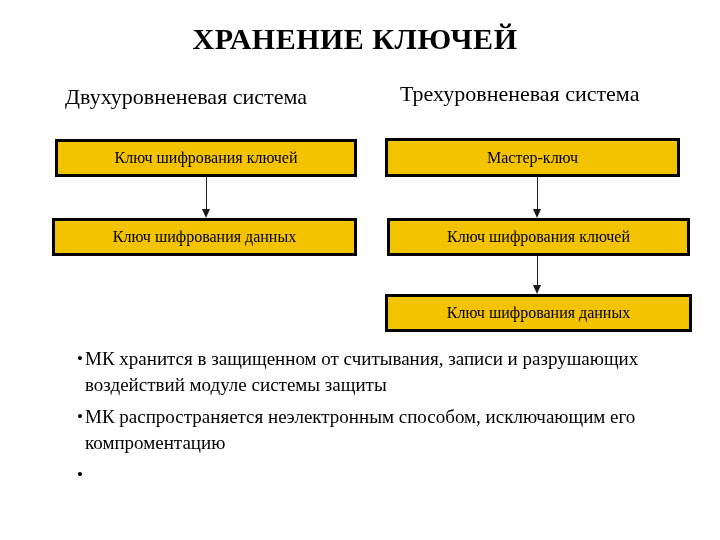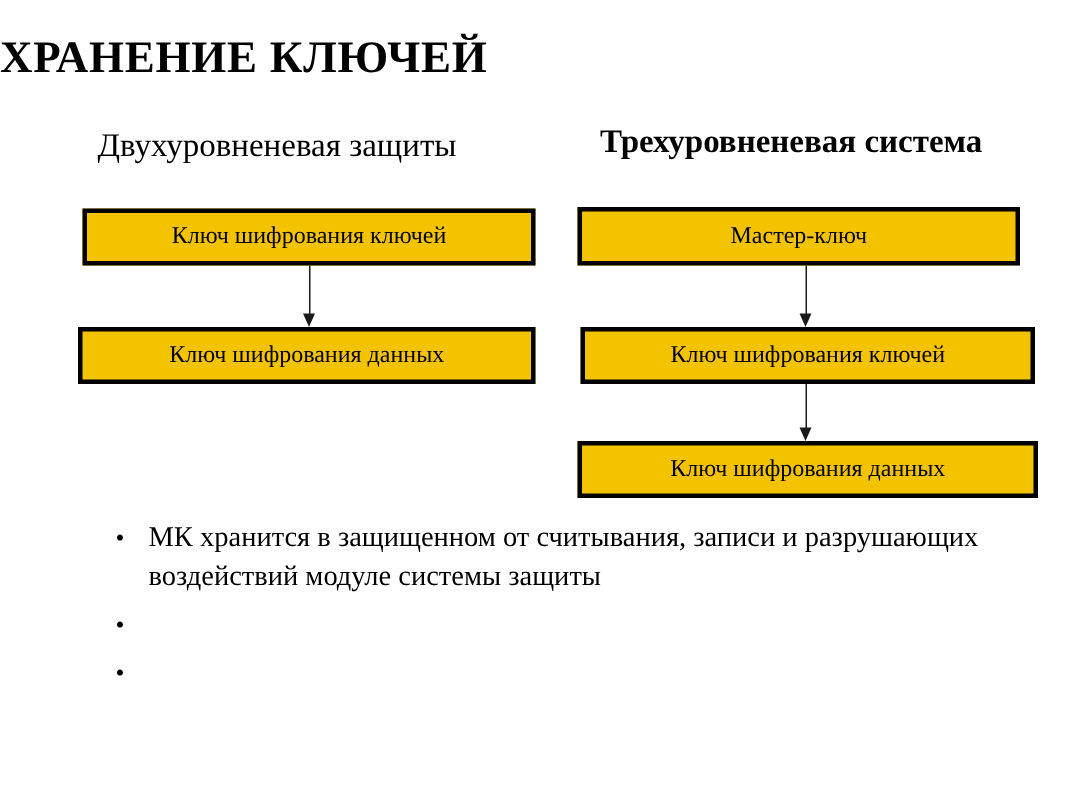--- a/index.html
+++ b/index.html
@@ -14,33 +14,33 @@
     background: var(--background, #ffffff);
     font-family: "Liberation Serif", "DejaVu Serif", serif;
     color: var(--text, #000000);
     overflow: hidden;
   }
   .title {
     position: absolute;
     top: 22px;
     left: 0;
     width: 710px;
-    text-align: left;
+    text-align: center;
     font-size: 30px;
     font-weight: bold;
     letter-spacing: 0.5px;
     white-space: nowrap;
   }
   .col-heading {
     position: absolute;
     font-size: 22px;
     white-space: nowrap;
   }
   .heading-left  { left: 65px;  top: 84px; }
-  .heading-right { left: 400px; top: 81px; font-weight: bold; }
+  .heading-right { left: 400px; top: 81px; }
   .keybox {
     position: absolute;
     box-sizing: border-box;
     background: var(--box-fill, #F3C300);
     border: 3px solid var(--box-border, #000000);
     display: flex;
     align-items: center;
     justify-content: center;
     font-size: 16px;
     white-space: nowrap;
@@ -89,31 +89,30 @@
     margin-bottom: 6px;
   }
   .bullet-mark {
     flex: 0 0 auto;
     width: 8px;
     font-size: 17px;
     line-height: 26px;
   }
   .bullet-text {
     white-space: pre-line;
-    margin-left: 14px;
   }
 </style>
 </head>
 <body>
 
 <div class="slide">
 
   <div class="title">ХРАНЕНИЕ КЛЮЧЕЙ</div>
 
-  <div class="col-heading heading-left">Двухуровненевая защиты</div>
+  <div class="col-heading heading-left">Двухуровненевая система</div>
 
   <div class="col-heading heading-right">Трехуровненевая система</div>
 
   <div class="keybox box-l1">Ключ шифрования ключей</div>
 
   <div class="arrow arrow-l1">
     <div class="arrow-line"></div>
     <div class="arrow-head"></div>
   </div>
 
@@ -138,20 +137,22 @@
   <div class="bullets">
 
     <div class="bullet-item">
       <span class="bullet-mark">•</span>
       <span class="bullet-text">МК хранится в защищенном от считывания, записи и разрушающих
 воздействий модуле системы защиты</span>
     </div>
 
     <div class="bullet-item">
       <span class="bullet-mark">•</span>
+      <span class="bullet-text">МК распространяется неэлектронным способом, исключающим его
+компроментацию</span>
     </div>
 
     <div class="bullet-item">
       <span class="bullet-mark">•</span>
     </div>
 
   </div>
 
 </div>
 

